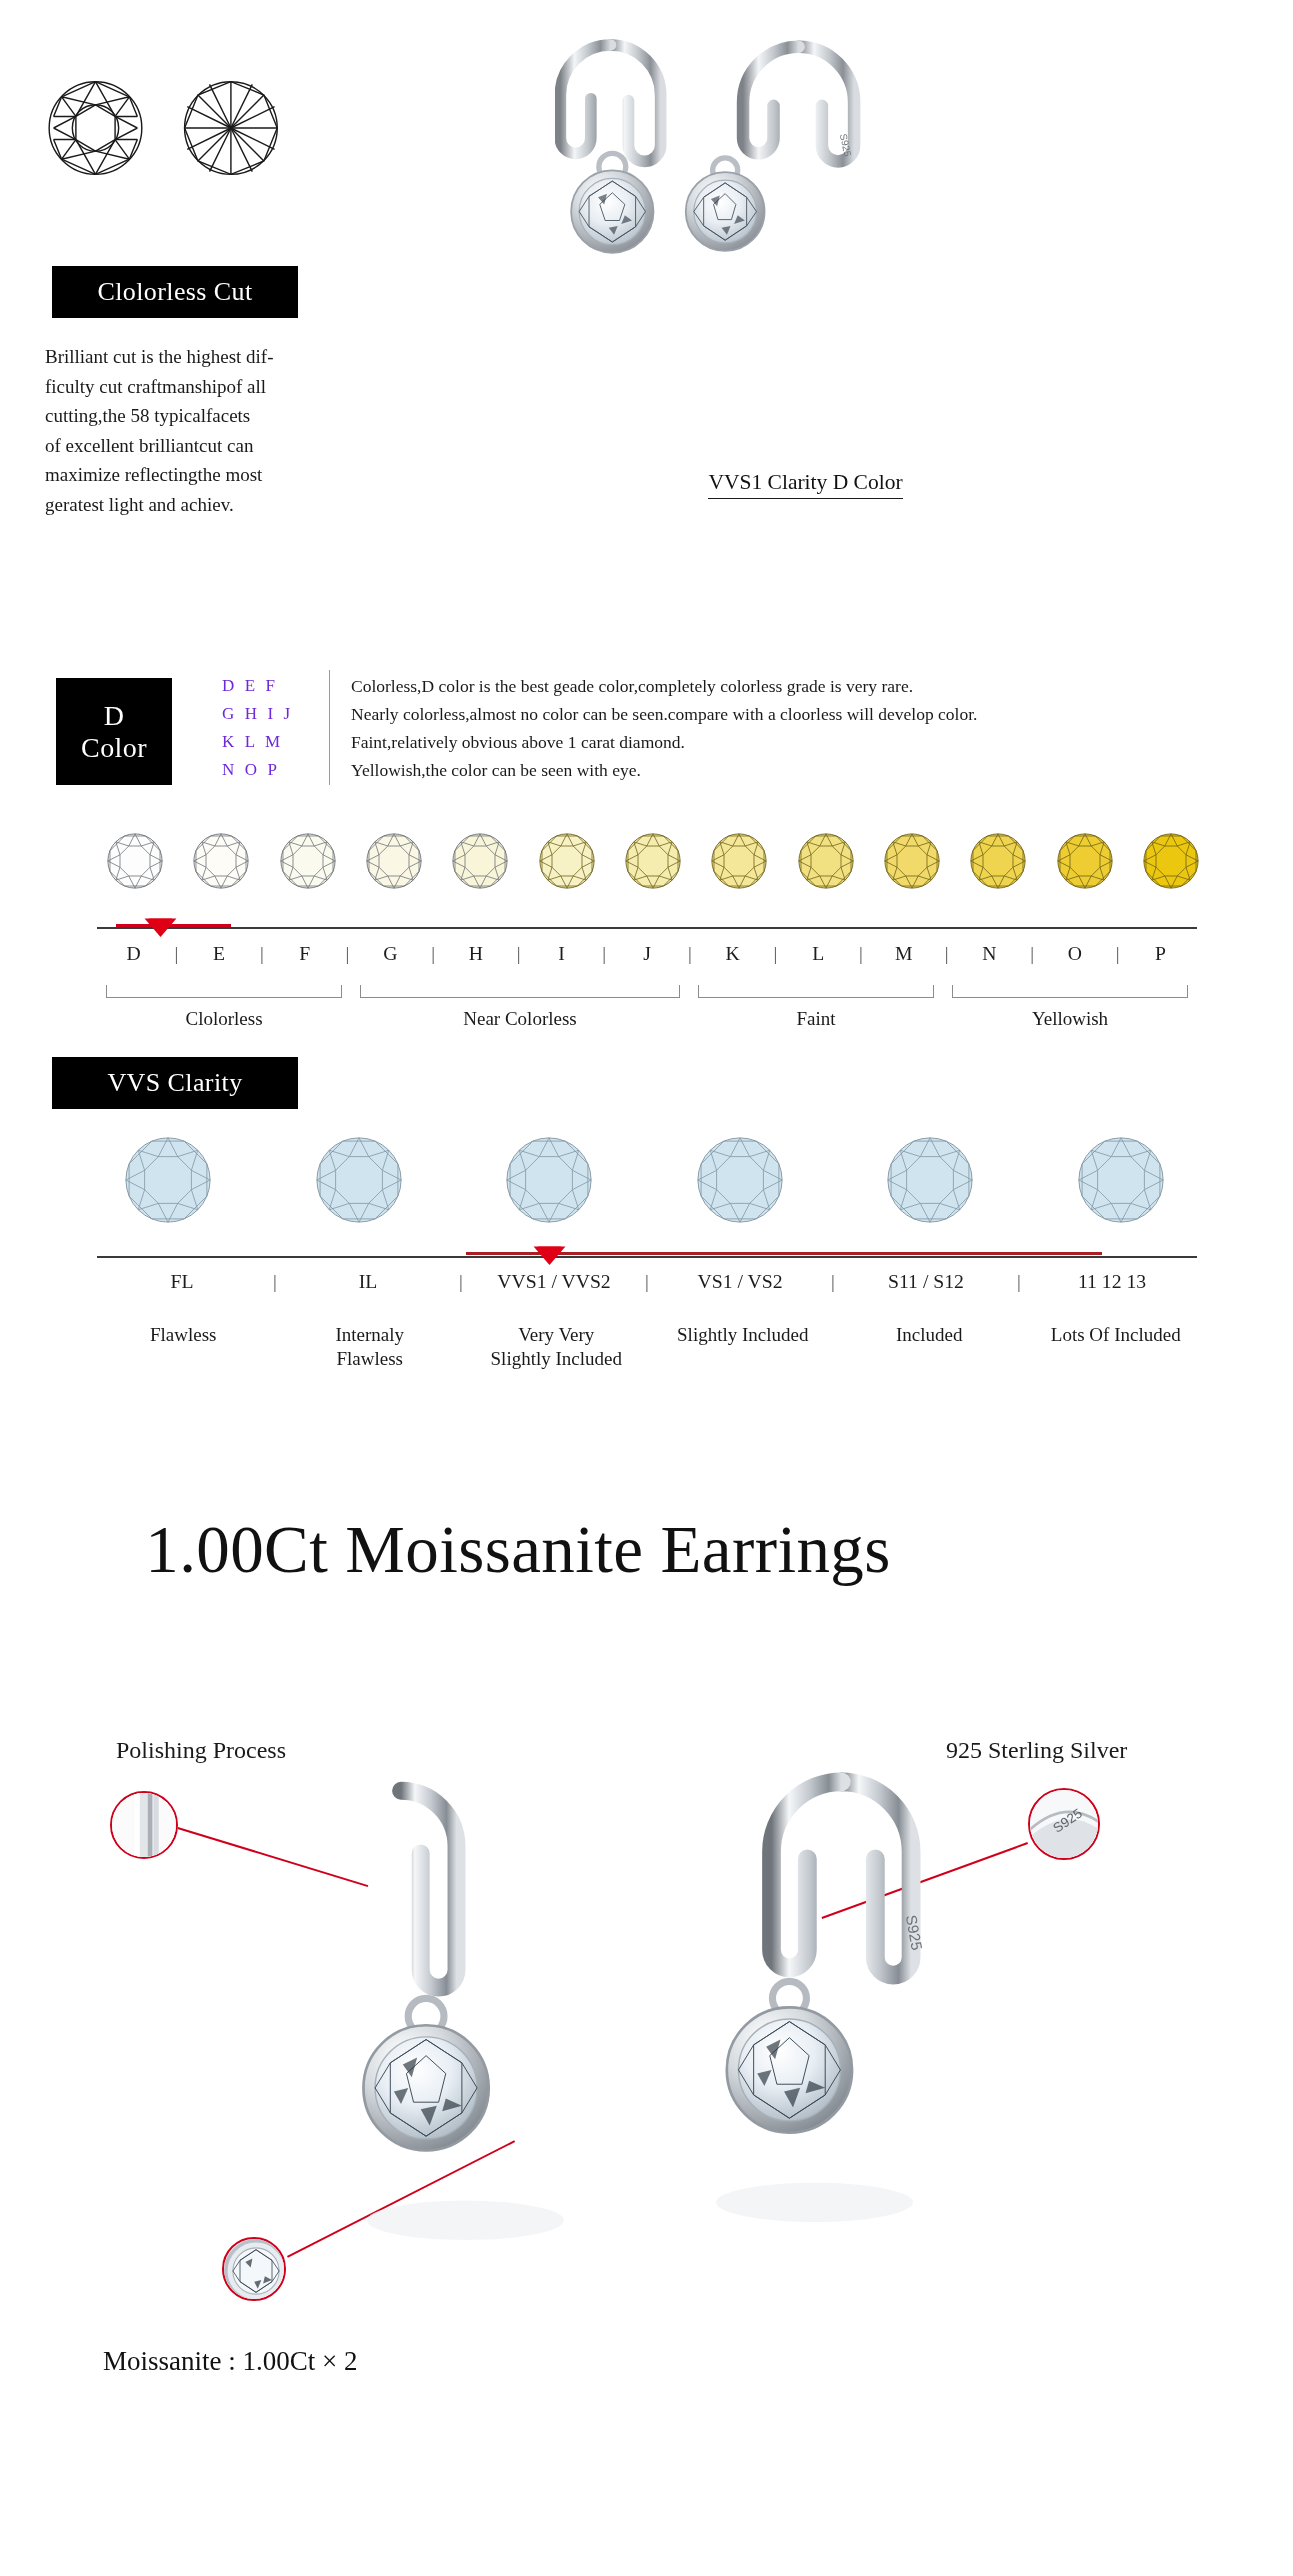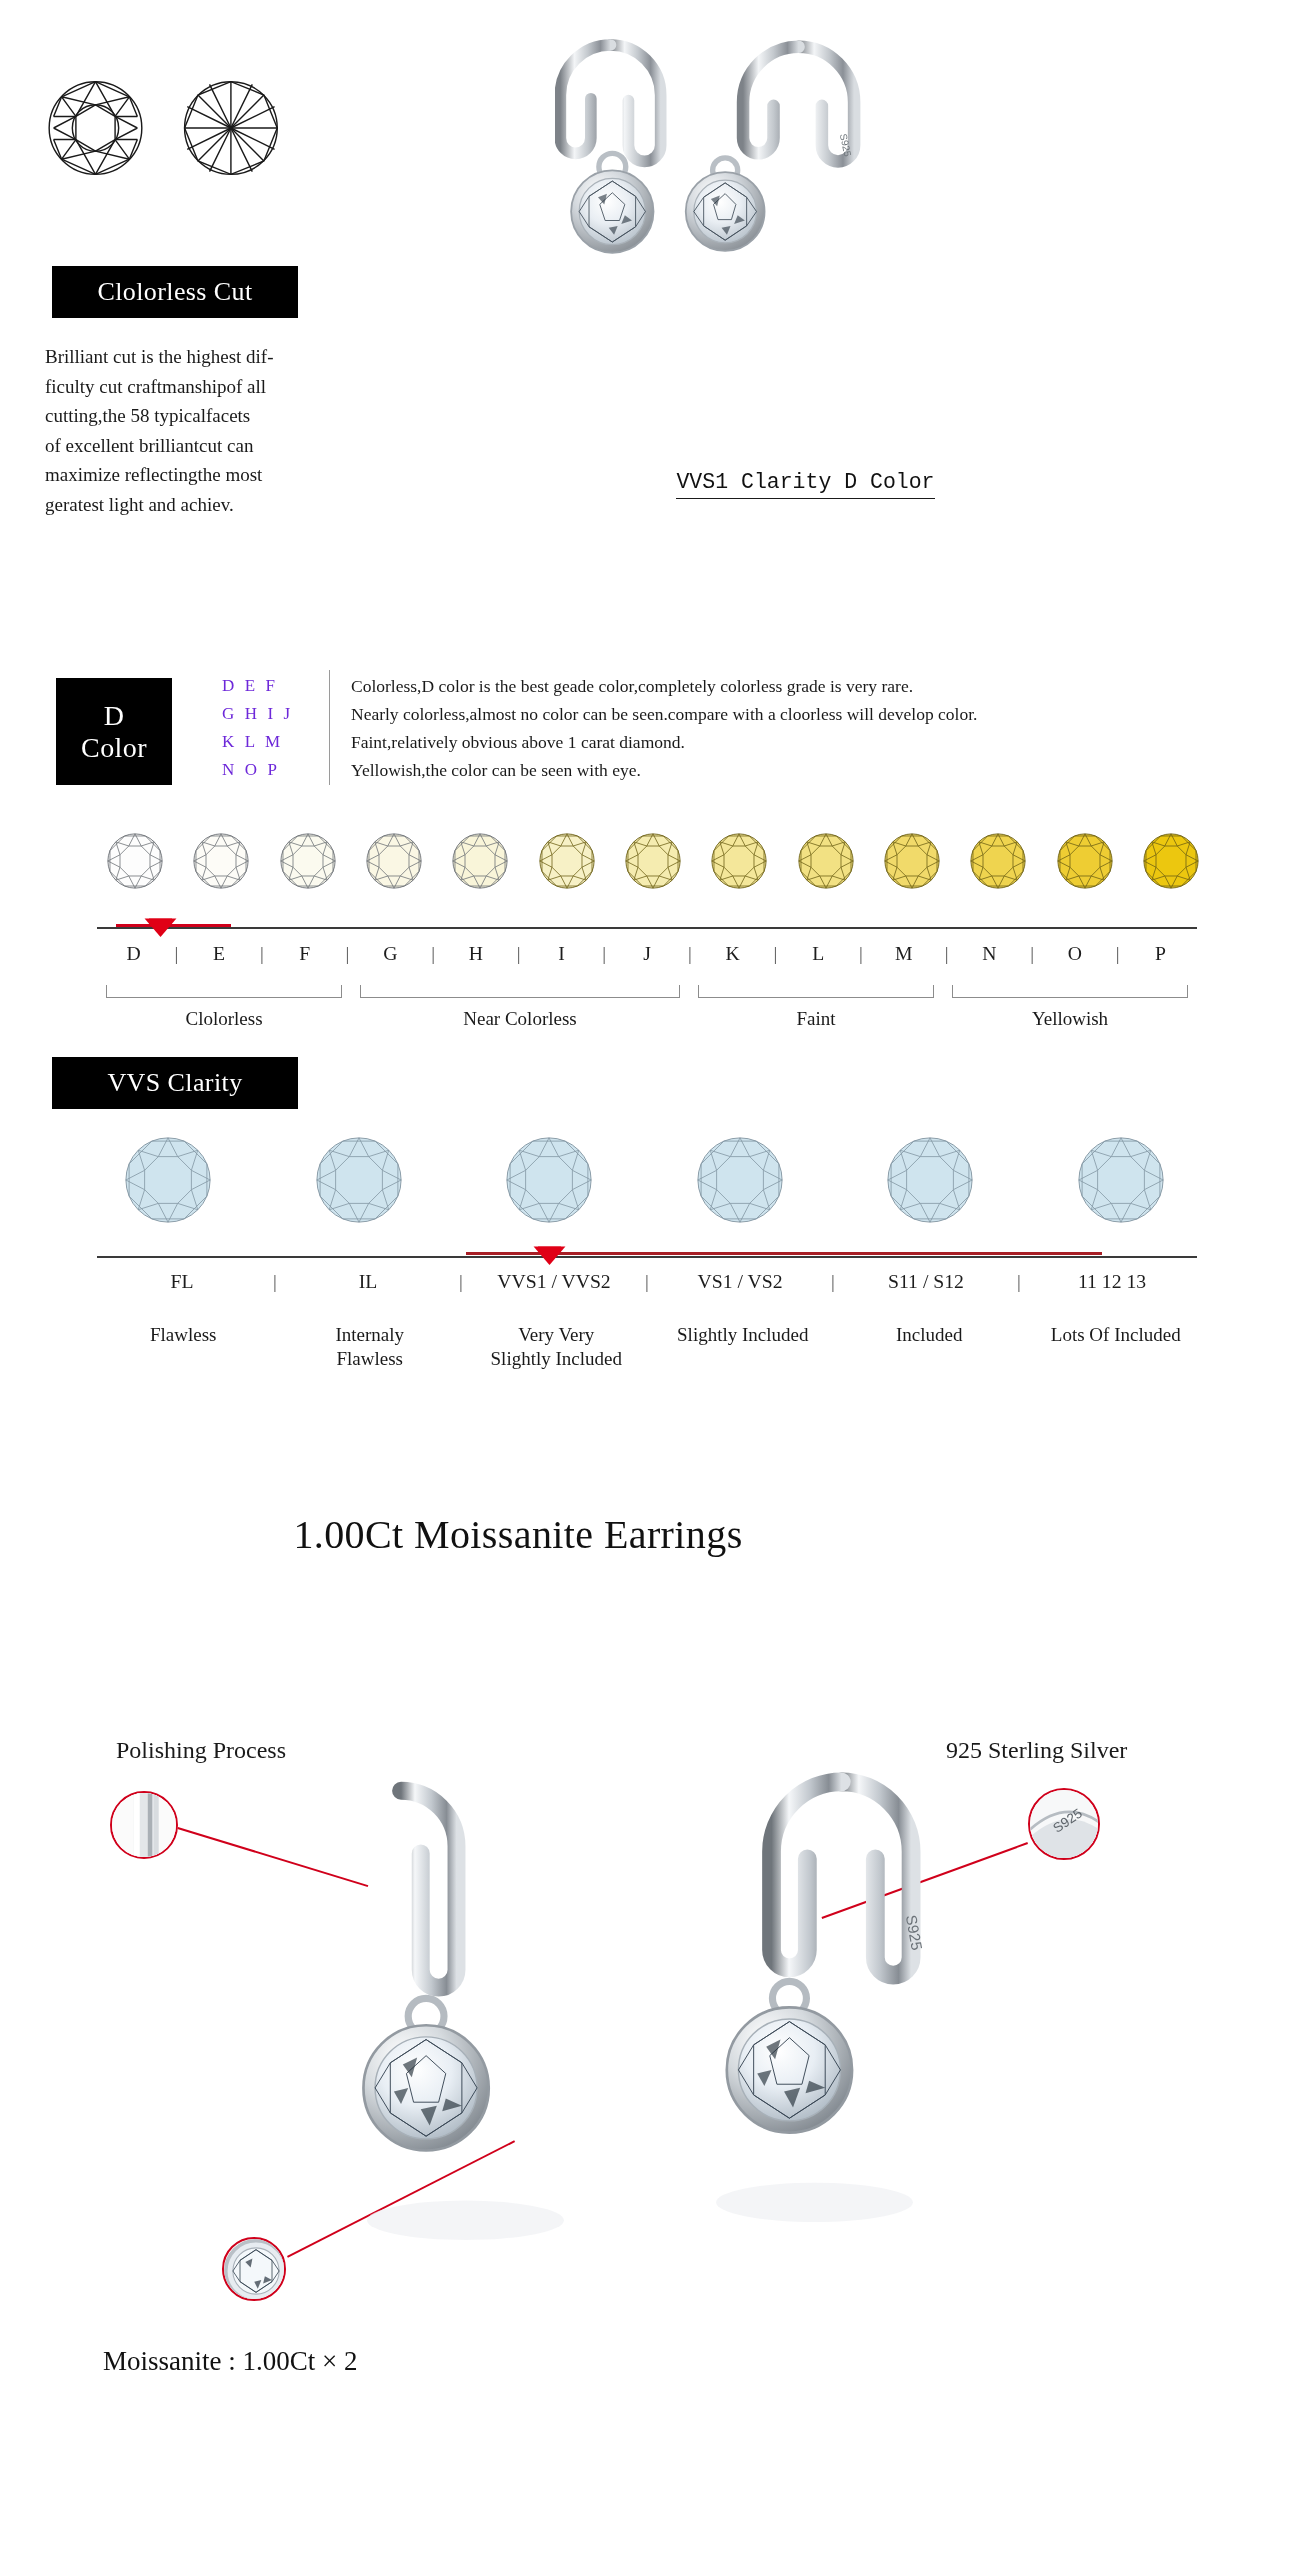--- a/index.html
+++ b/index.html
@@ -28,21 +28,21 @@
   
   #cut-diagrams { left: 43px; top: 79px; width: 260px; height: 98px; }
   #chip-brilliant-cut { left: 52px; top: 266px; width: 246px; height: 52px; font-size: 26px; }
   #cut-paragraph {
     left: 45px; top: 342px; width: 269px;
     font-size: 19px; line-height: 29.5px; color: #1a1a1a;
   }
 
   
   #hero-earrings { left: 555px; top: 36px; width: 403px; height: 412px; }
-  #hero-specs { left: 555px; top: 470px; width: 501px; text-align: center; font-family: Liberation Mono, monospace; }
+  #hero-specs { left: 555px; top: 470px; width: 501px; text-align: center; }
   #hero-specs div {
     font-size: 21.5px;
     line-height: 24px;
     margin-bottom: 21.5px;
     display: inline-block;
     border-bottom: 1.4px solid #1a1a1a;
     padding-bottom: 3.6px;
   }
   #hero-specs .spec-row { display: block; text-align: center; margin-bottom: 0; border: none; padding: 0; }
 
@@ -83,21 +83,21 @@
   #clarity-marker { left: 530px; top: 1243px; width: 39px; height: 23px; }
   #clarity-labels { left: 97px; top: 1270px; width: 1100px; display: flex; align-items: center; }
   #clarity-labels .cl { font-size: 19.7px; color: #1d1d1d; text-align: center; }
   #clarity-labels .sep { font-size: 19px; color: #555; }
   #clarity-descs { left: 90px; top: 1323px; width: 1119px; display: flex; }
   #clarity-descs .cd { font-size: 19px; color: #1a1a1a; text-align: center; line-height: 24px; }
 
   
   #product-title {
     left: 0; top: 1511px; width: 1036px; text-align: center;
-    font-size: 40px; letter-spacing: 0.4px; color: #111; font-family: Liberation Serif, serif;
+    font-size: 67px; letter-spacing: 0.4px; color: #111; font-family: Liberation Serif, serif;
   }
 
   
   #label-polishing { left: 116px; top: 1737px; font-size: 24px; color: #1a1a1a; }
   #label-925 { left: 946px; top: 1737px; font-size: 24px; color: #1a1a1a; }
   #label-moissanite { left: 103px; top: 2346px; font-size: 27px; color: #111; }
 
   #bottom-earring-left { left: 358px; top: 1755px; width: 376px; height: 519px; }
   #bottom-earring-right { left: 707px; top: 1755px; width: 376px; height: 501px; }
 

